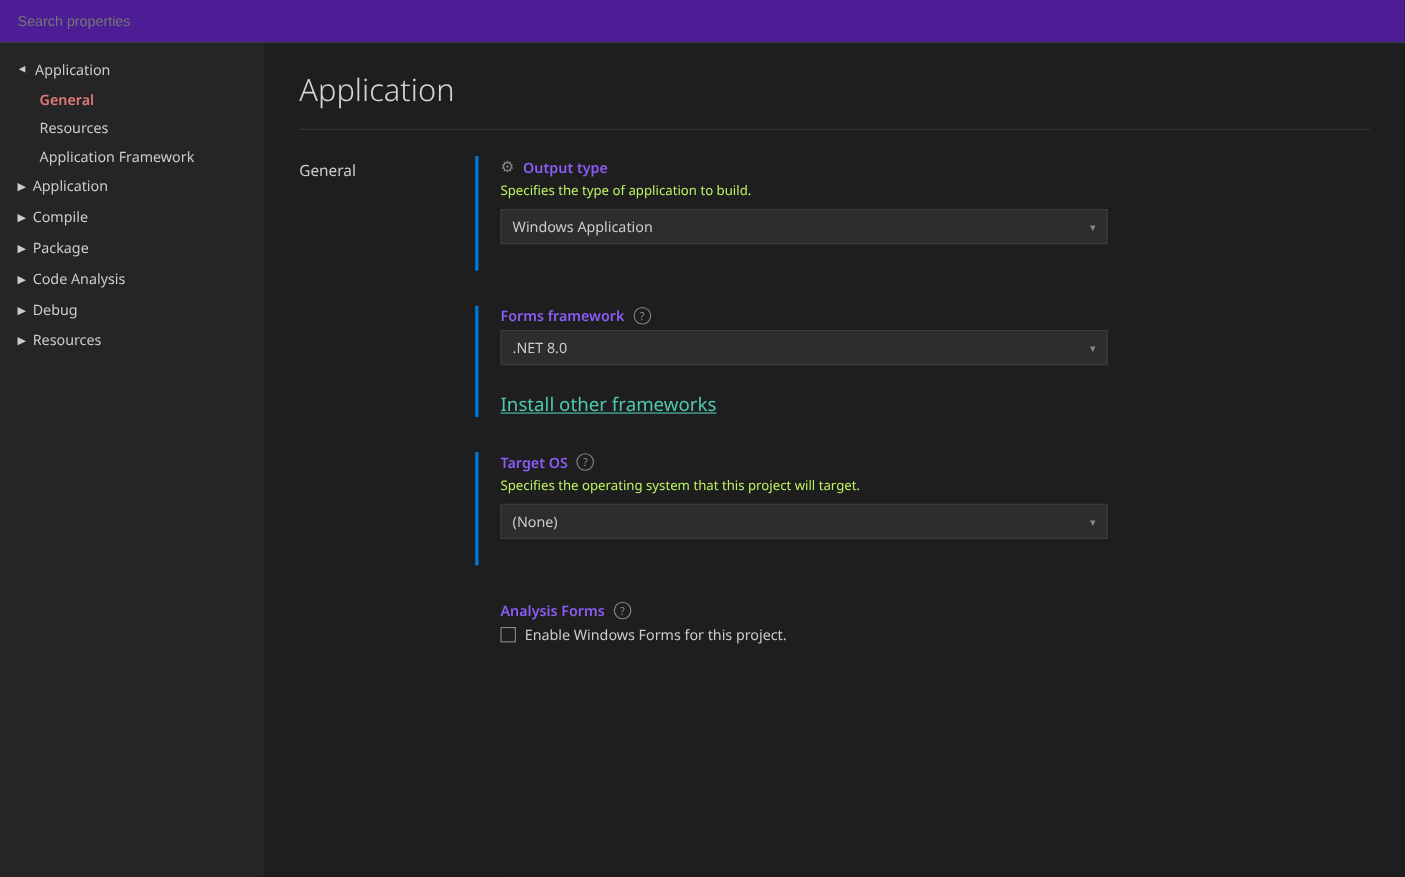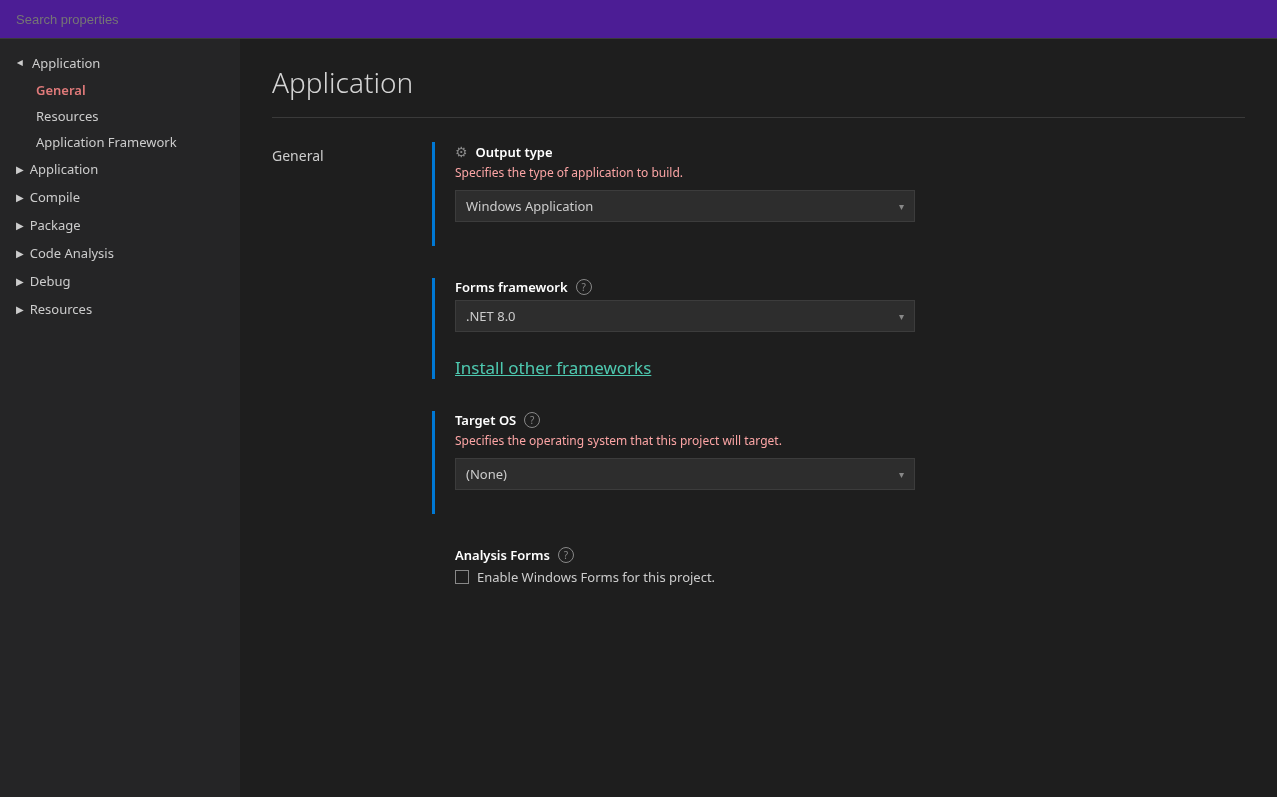--- a/index.html
+++ b/index.html
@@ -139,26 +139,26 @@
 
     .setting-header {
       display: flex;
       align-items: center;
       gap: 8px;
       margin-bottom: 4px;
     }
 
     .setting-title {
       font-weight: 600;
-      color: #ffffff;
+      color: #8b5cf6;
       font-size: 13px;
     }
 
     .setting-description {
-      color: #fca5a5;
+      color: #bef264;
       font-size: 12px;
       margin-bottom: 8px;
       line-height: 1.4;
     }
 
     .gear-icon {
       color: #888;
       font-size: 14px;
     }
 
@@ -176,21 +176,21 @@
     }
 
     
     .dropdown {
       display: flex;
       align-items: center;
       justify-content: space-between;
       background-color: #2d2d2d;
       border: 1px solid #3c3c3c;
       padding: 6px 10px;
-      width: 460px;
+      width: 552px;
       cursor: pointer;
       color: #cccccc;
       font-size: 13px;
     }
 
     .dropdown-arrow {
       font-size: 10px;
       color: #888;
     }
 

